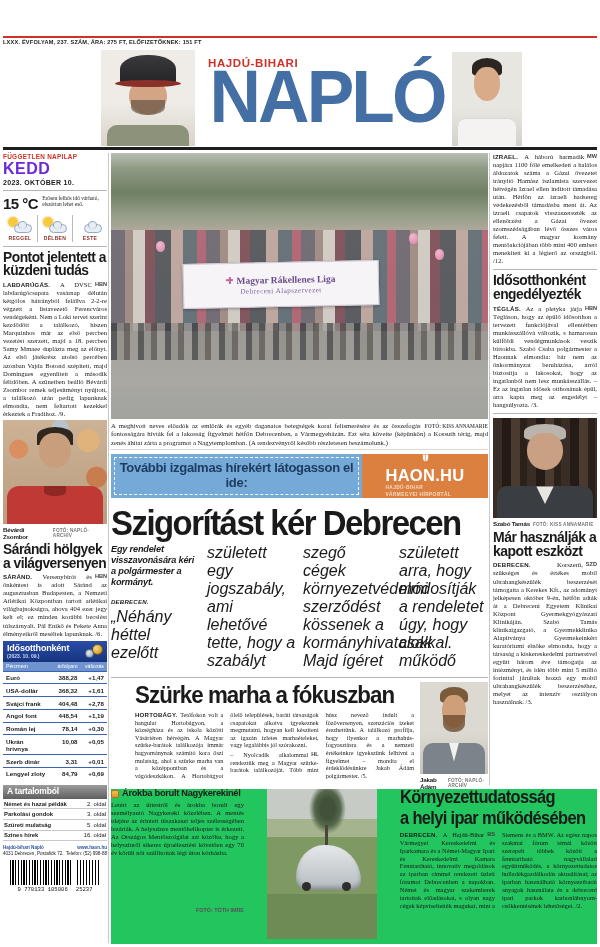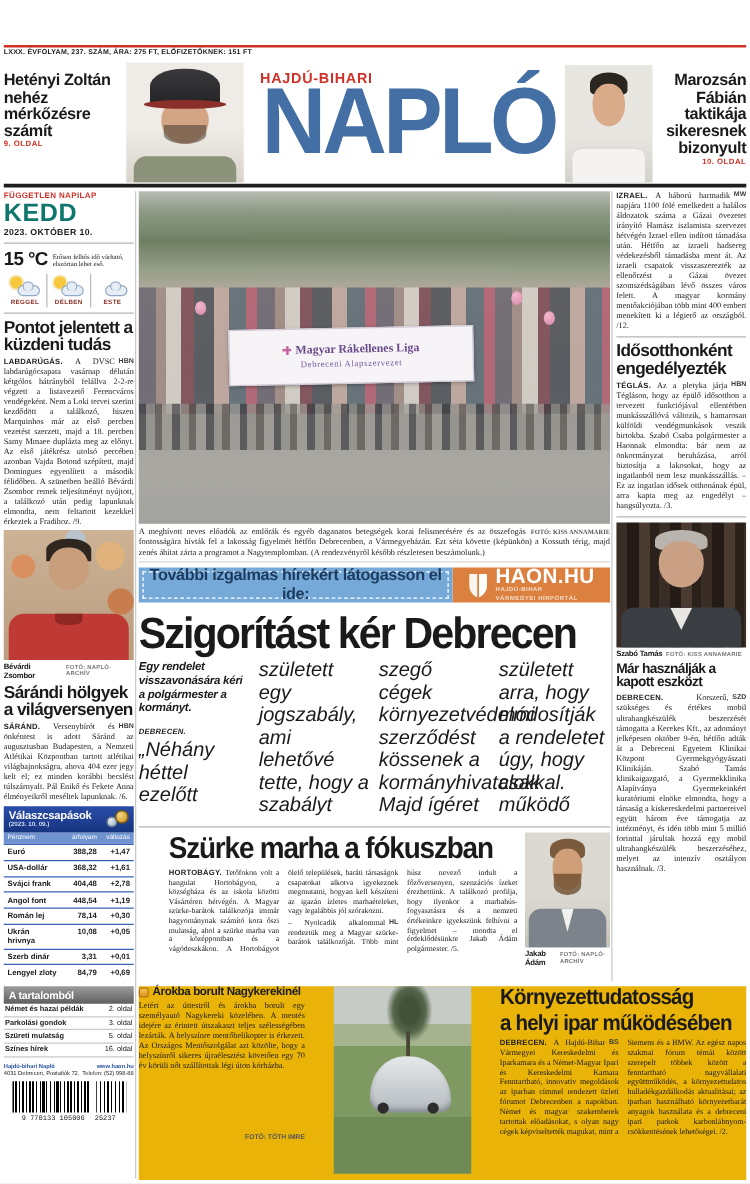--- a/index.html
+++ b/index.html
@@ -33,39 +33,39 @@
 
   
   .col-left  { position:absolute; left:3px;  top:153px; width:104px; }
   .col-right { position:absolute; left:493px; top:153px; width:104px; height:633px; overflow:hidden; }
   .col-center{ position:absolute; left:111px; top:153px; width:377px; }
   .vr { position:absolute; width:1px; background:#c9c9c9; top:153px; }
   .vr1 { left:108px; bottom:4px; }
   .vr2 { left:489px; height:632px; }
 
   .red-label { color:#cf3128; font-weight:bold; font-size:6.4px; letter-spacing:.3px; }
-  .day { color:#0f766e; font-weight:bold; font-size:20px; letter-spacing:.5px; line-height:1.1; }
+  .day { color:#6d28d9; font-weight:bold; font-size:16px; letter-spacing:.5px; line-height:1.1; }
   .date { font-weight:bold; font-size:7px; letter-spacing:.3px; margin-top:1px; }
   .hr { border-top:1px solid #b5b5b5; margin:4px 0; }
 
-  .weather { display:flex; gap:4px; align-items:flex-end; }
+  .weather { display:flex; gap:4px; align-items:flex-start; }
   .temp { font-size:15px; font-weight:bold; letter-spacing:-.5px; }
   .forecast { flex:1; font-size:5.4px; line-height:1.25; font-family:"Liberation Serif",serif; }
   .wrow { display:flex; margin-top:3px; }
   .wcell { flex:1; text-align:center; padding:2px 0 1px; }
   .wcell + .wcell { border-left:1px solid #bbb; }
   .wi { position:relative; width:26px; height:16px; margin:0 auto; }
   .wi .sun { position:absolute; left:1px; top:0; width:10px; height:10px; border-radius:50%; background:#f6c93e; box-shadow:0 0 0 1.5px #f7ecc9; }
   .wi .cloud { position:absolute; right:1px; bottom:0; width:18px; height:9px; border-radius:6px; background:#e7edf5; border:1px solid #93a9c2; }
   .wi .cloud::before { content:""; position:absolute; left:3px; top:-4px; width:7px; height:7px; border-radius:50%; background:#e7edf5; border:1px solid #93a9c2; border-bottom:none; }
   .wlabel { font-size:5px; font-weight:bold; color:#8a3126; margin-top:2px; letter-spacing:.3px; }
 
   .h2 { font-weight:bold; letter-spacing:-.5px; line-height:1.0; margin:2px 0 3px; }
   .h2.s14 { font-size:13.8px; }
-  .h2.s13 { font-size:11px; }
+  .h2.s13 { font-size:14px; }
   .bt { font-family:"Liberation Serif",serif; font-size:6.6px; line-height:1.22; text-align:justify; }
   .bt p { margin-bottom:2px; }
   .kicker { font-family:"Liberation Sans",sans-serif; font-weight:bold; font-size:6.1px; letter-spacing:.2px; }
   .sig { float:right; font-family:"Liberation Sans",sans-serif; font-weight:bold; font-size:5.6px; color:#3c3c3c; margin-left:3px; }
   .pcap { display:flex; gap:3px; align-items:baseline; padding:2px 0 1px; }
   .pcap b { font-size:6.2px; letter-spacing:-.2px; }
   .pcap .cr { color:#787878; font-size:4.7px; font-weight:bold; letter-spacing:.2px; }
 
   
   .p-bevardi { height:104px; margin-top:2px;
@@ -122,25 +122,25 @@
   .banner .l1 { color:#6b4a8c; font-weight:bold; font-size:9.5px; font-family:"Liberation Serif",serif; display:flex; align-items:center; gap:3px; }
   .cross { display:inline-block; width:7px; height:7px;
     background:linear-gradient(#c765a0,#c765a0) center/7px 2.4px no-repeat, linear-gradient(#c765a0,#c765a0) center/2.4px 7px no-repeat; }
   .banner .l2 { color:#7a5aa0; font-size:7px; font-family:"Liberation Serif",serif; letter-spacing:.5px; }
 
   .capblock { padding:3px 0 2px; border-bottom:1px solid #d8d8d8; }
   .capblock .ct { font-size:9px; font-weight:bold; letter-spacing:-.3px; margin-bottom:1px; }
   .capblock .cb { font-family:"Liberation Serif",serif; font-size:6.7px; line-height:1.25; text-align:justify; }
   .capblock .cr { float:right; font-size:5.2px; font-weight:bold; color:#555; margin-left:4px; margin-top:1px; }
 
-  .ad { display:flex; height:28px; margin-top:4px; }
+  .ad { display:flex; height:44px; margin-top:4px; }
   .ad-blue { flex:1; background:#74a9d8; position:relative; display:flex; align-items:center; justify-content:center; }
   .ad-blue::before { content:""; position:absolute; inset:3px; border:1.6px dashed #ffffff; }
   .ad-blue .t { color:#1d3a5f; font-weight:bold; font-size:13px; line-height:1.15; text-align:center; letter-spacing:-.3px; position:relative; }
-  .ad-orange { width:126px; background:#dc8040; display:flex; align-items:center; justify-content:center; gap:5px; }
+  .ad-orange { width:126px; background:#dc8040; display:flex; align-items:center; justify-content:center; gap:5px;flex-direction:column; }
   .haon-txt .b { color:#fff; font-weight:bold; font-size:16.5px; letter-spacing:.3px; line-height:1; }
   .haon-txt .s { color:#f3d9c4; font-size:4.8px; font-weight:bold; letter-spacing:.4px; line-height:1.3; margin-top:1px; }
 
   .h1 { font-weight:bold; font-size:35px; letter-spacing:-1.6px; line-height:1; margin:7px 0 4px; transform:scaleX(.94); transform-origin:left; white-space:nowrap; }
   .cols4 { column-count:4; column-gap:7px; height:128px; overflow:hidden; }
   .lead-dek { font-family:"Liberation Sans",sans-serif; font-weight:bold; font-size:9.2px; line-height:1.18; letter-spacing:-.2px; margin-bottom:3px; }
   .cols4 p { margin-bottom:2px;font-style:italic; }
 
   .divider { border-top:1px solid #b5b5b5; margin:5px 0 4px; }
 
@@ -151,21 +151,21 @@
   .cols3 p { margin-bottom:2px; }
   .sz-photo { flex:1; }
   .p-jakab { height:92px; background:linear-gradient(180deg,#dcd9d3 0 55%,#c6c2ba 100%); }
   .p-jakab .hair { position:absolute; top:5%; left:30%; width:40%; height:18%; border-radius:50% 50% 20% 20%; background:#7a5a3a; }
   .p-jakab .face { position:absolute; top:14%; left:33%; width:34%; height:36%; border-radius:46% 46% 52% 52%; background:#cf9f79; }
   .p-jakab .beard { position:absolute; top:36%; left:34%; width:32%; height:18%; border-radius:0 0 48% 48%; background:rgba(110,78,48,.8); }
   .p-jakab .suit { position:absolute; bottom:0; left:4%; width:92%; height:34%; border-radius:10px 10px 0 0; background:#7d838b; }
   .p-jakab .suit::after { content:""; position:absolute; left:42%; top:0; width:16%; height:60%; background:#f1f1ee; clip-path:polygon(0 0,100% 0,50% 100%); }
 
   
-  .band { position:absolute; left:111px; right:3px; top:789px; height:155px; background:#eab308; display:flex; gap:23px; }
+  .band { position:absolute; left:111px; right:3px; top:789px; height:155px; background:#22c55e; display:flex; gap:23px; }
   .arok { width:150px; }
   .arok-title { display:flex; gap:3px; align-items:flex-start; font-weight:bold; font-size:9.3px; line-height:1.05; letter-spacing:-.3px; margin-bottom:2px; }
   .news-ico { flex:0 0 auto; width:8px; height:8px; border-radius:2px; margin-top:1px; background:linear-gradient(180deg,#f5c24a,#df9426); border:1px solid #b4731a; }
   .arok .bt { height:104px; overflow:hidden; }
   .arok .cr { text-align:right; font-size:5.4px; font-weight:bold; color:#555; margin-top:2px; }
   .p-car { width:124px; height:150px; position:relative; overflow:hidden;
     background:linear-gradient(180deg,#c6cbc6 0 20%,#a6b38f 20% 32%,#7e9a62 32% 70%,#6f8b55 70% 100%); }
   .p-car .tree { position:absolute; left:38%; top:-4%; width:34%; height:34%; background:radial-gradient(closest-side,#42523a 40%,#55684a 70%,rgba(0,0,0,0)); }
   .p-car .trunk { position:absolute; left:53%; top:24%; width:3px; height:14%; background:#4a4439; }
   .p-car .carbody { position:absolute; left:26%; top:37%; width:60%; height:30%; background:linear-gradient(180deg,#e6e9eb,#b4babf); border-radius:45% 55% 14% 18% / 75% 85% 22% 28%; box-shadow:inset 0 -3px 4px rgba(0,0,0,.25); }
@@ -183,45 +183,37 @@
   .p-szabo .suit::after { content:""; position:absolute; left:41%; top:0; width:18%; height:55%; background:#e8e6e2; clip-path:polygon(0 0,100% 0,50% 100%); }
 </style>
 </head>
 <body>
 
 <div class="page">
 
   <div class="rule-red"></div>
   <div class="issue-line">LXXX. ÉVFOLYAM, 237. SZÁM, ÁRA: 275 FT, ELŐFIZETŐKNEK: 151 FT</div>
 
-  <div class="teaser left">
-    <div>Hetényi Zoltán nehéz mérkőzésre számít</div>
-    <div class="page-ref">9. OLDAL</div>
-  </div>
 
   <div class="portrait p-capman">
     <div class="face"></div>
     <div class="beard"></div>
     <div class="cap"></div>
     <div class="tee"></div>
   </div>
 
   <div class="region">HAJDÚ-BIHARI</div>
   <div class="logo">NAPLÓ</div>
 
   <div class="portrait p-young">
     <div class="hair"></div>
     <div class="face"></div>
     <div class="shirt"></div>
   </div>
 
-  <div class="teaser right">
-    <div>Marozsán Fábián taktikája sikeresnek bizonyult</div>
-    <div class="page-ref">10. OLDAL</div>
-  </div>
 
   <div class="rule-black"></div>
   <div class="vr vr1"></div>
   <div class="vr vr2"></div>
 
   <div class="col-left">
     <div class="red-label">FÜGGETLEN NAPILAP</div>
     <div class="day">KEDD</div>
     <div class="date">2023. OKTÓBER 10.</div>
     <div class="hr"></div>
@@ -273,21 +265,21 @@
 
     <div class="h2 s14">Sárándi hölgyek a világversenyen</div>
     <div class="bt">
       <p><span class="kicker">SÁRÁND.</span>
          <span class="sig">HBN</span>
          <span>Versenybírót és önkéntest is adott Sáránd az augusztusban Budapesten, a Nemzeti Atlétikai Központban tartott atlétikai világbajnokságra, ahova 404 ezer jegy kelt el; ez minden korábbi becslést túlszárnyalt. Pál Enikő és Fekete Anna élményeikről meséltek lapunknak. /6.</span></p>
     </div>
 
     <div class="dev">
       <div class="dev-head">
-        <div class="dev-title">Válaszcsapások</div>
+        <div class="dev-title">Idősotthonként</div>
         <div class="dev-date">(2023. 10. 09.)</div>
         <span class="coin silver"></span>
         <span class="coin gold"></span>
       </div>
       <div class="dev-sub">
         <span>Pénznem</span>
         <span>árfolyam</span>
         <span>változás</span>
       </div>
       <div class="dev-row">

